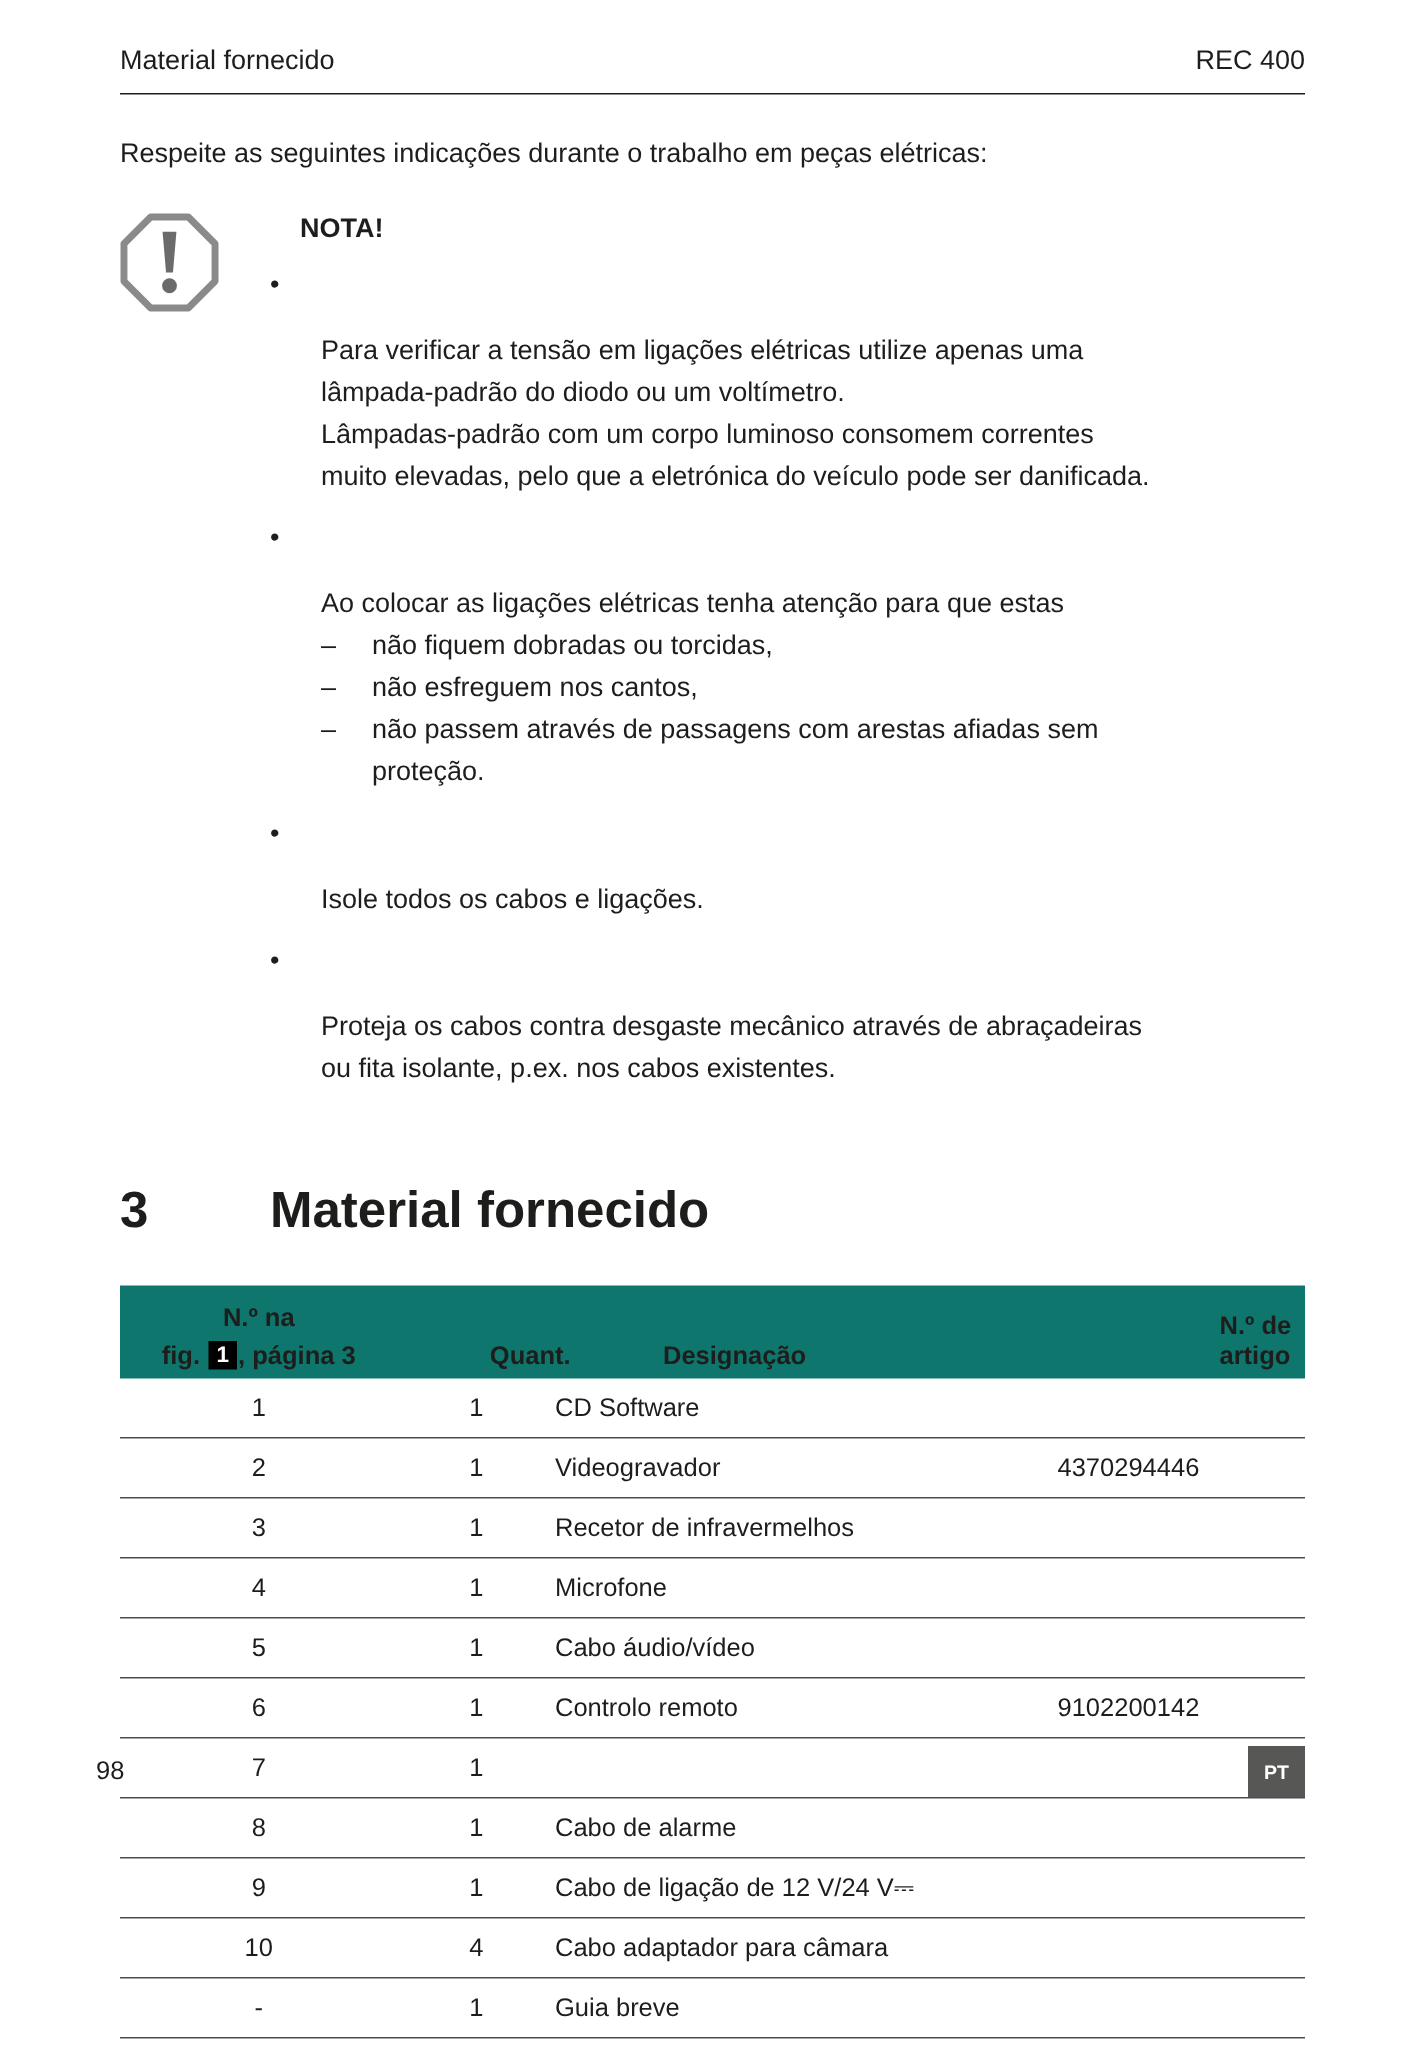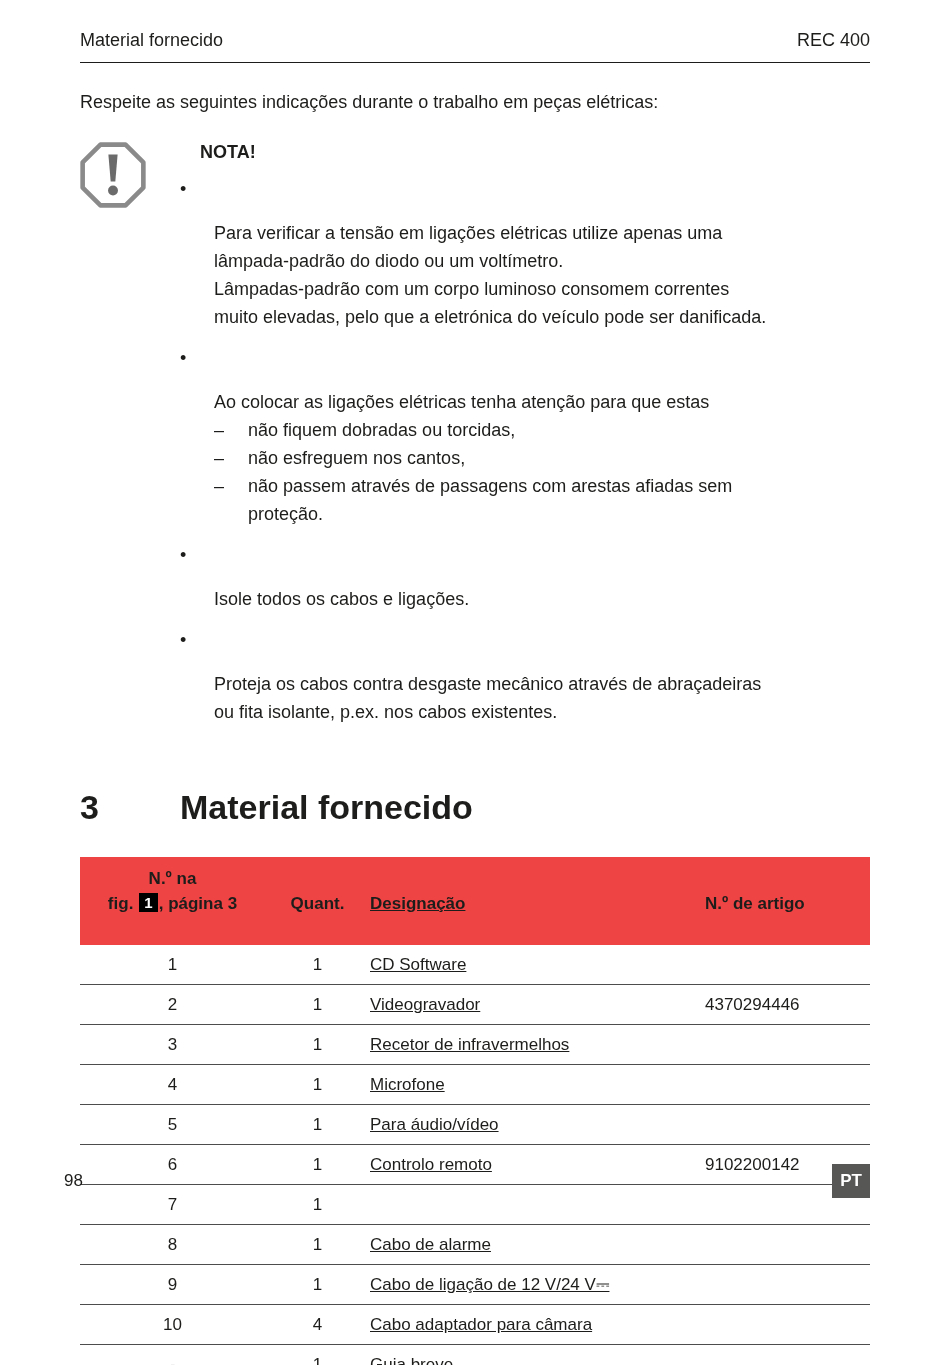--- a/index.html
+++ b/index.html
@@ -39,49 +39,49 @@
 
   .section-heading {
     display:flex; margin-top:62px;
     font-size:34px; font-weight:bold; color:#1d1d1b;
   }
   .section-number { width:100px; flex:none; }
 
   .material-table { margin-top:30px; }
   .table-header {
     display:grid; grid-template-columns:185px 105px 335px 1fr;
-    background:#ef4444;
-    padding:12px 0 31px;
+    background:#0f766e;
+    padding:12px 0 5px;
     align-items:end;
-    font-size:17px; font-weight:bold;
+    font-size:17px; font-weight:bold;gap:36px;
   }
   .col1-line1 { margin-bottom:5px; }
   .cell-fig { text-align:center; }
   .cell-qty { text-align:center; }
-  .cell-designation { text-align:left; padding-right:10px;text-decoration:underline; }
+  .cell-designation { text-align:left; padding-right:10px; }
   .cell-article { text-align:left; }
   .fig-badge {
     display:inline-block; background:#000000; color:#ffffff;
     min-width:14px; padding:1px 5px; margin:0 1px 0 6px;
     font-size:15px; line-height:17px; text-align:center;
     transform:translateY(-1px);
   }
   .table-row {
     display:grid; grid-template-columns:185px 105px 335px 1fr;
     align-items:center; min-height:40px;
     border-bottom:1px solid #4d4d4d;
     font-size:17px;
   }
 
   .footer-page-number { position:absolute; left:64px; bottom:16px; font-size:17px; }
   .lang-badge {
     position:absolute; right:80px; bottom:9px;
     width:38px; height:34px;
     background:#575756; color:#ffffff;
-    font-weight:bold; font-size:17px;
+    font-weight:bold; font-size:13px;
     display:flex; align-items:center; justify-content:center;
   }
 </style>
 </head>
 <body>
 
 <div class="page">
 
   <header class="page-header">
     <span>Material fornecido</span>
@@ -182,21 +182,21 @@
         </div>
         <div class="table-row">
           <div class="cell cell-fig">4</div>
           <div class="cell cell-qty">1</div>
           <div class="cell cell-designation">Microfone</div>
           <div class="cell cell-article"></div>
         </div>
         <div class="table-row">
           <div class="cell cell-fig">5</div>
           <div class="cell cell-qty">1</div>
-          <div class="cell cell-designation">Para áudio/vídeo</div>
+          <div class="cell cell-designation">Cabo áudio/vídeo</div>
           <div class="cell cell-article"></div>
         </div>
         <div class="table-row">
           <div class="cell cell-fig">6</div>
           <div class="cell cell-qty">1</div>
           <div class="cell cell-designation">Controlo remoto</div>
           <div class="cell cell-article">9102200142</div>
         </div>
         <div class="table-row">
           <div class="cell cell-fig">7</div>

